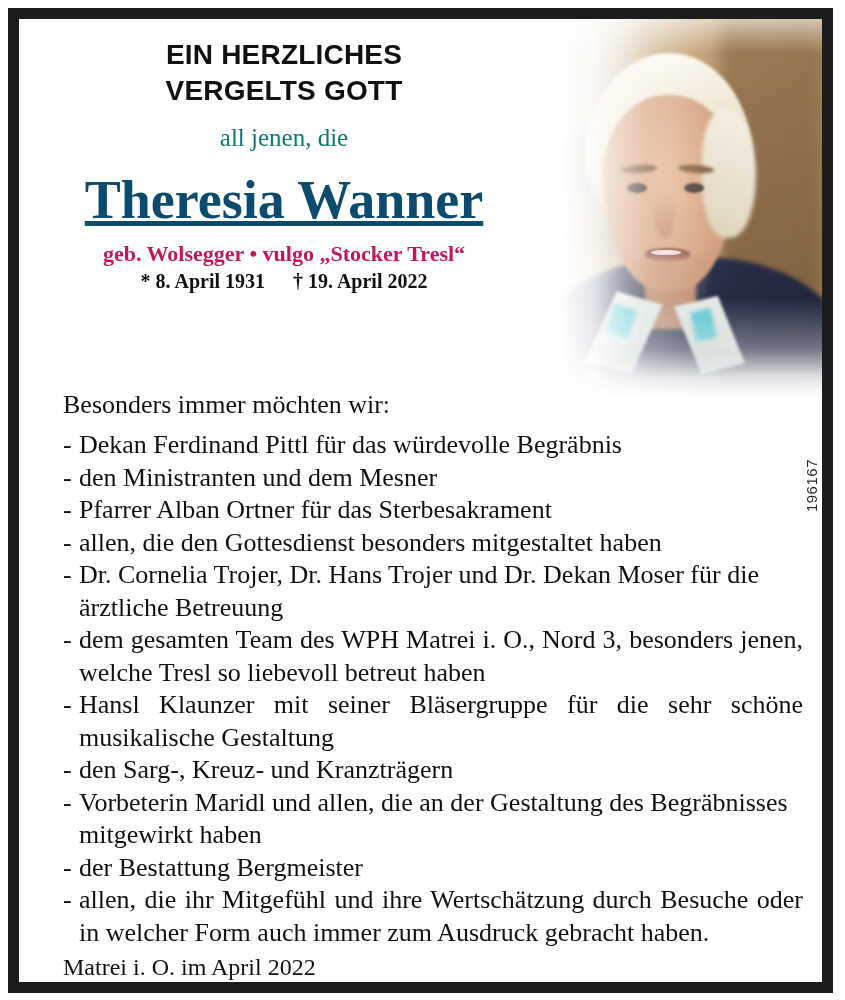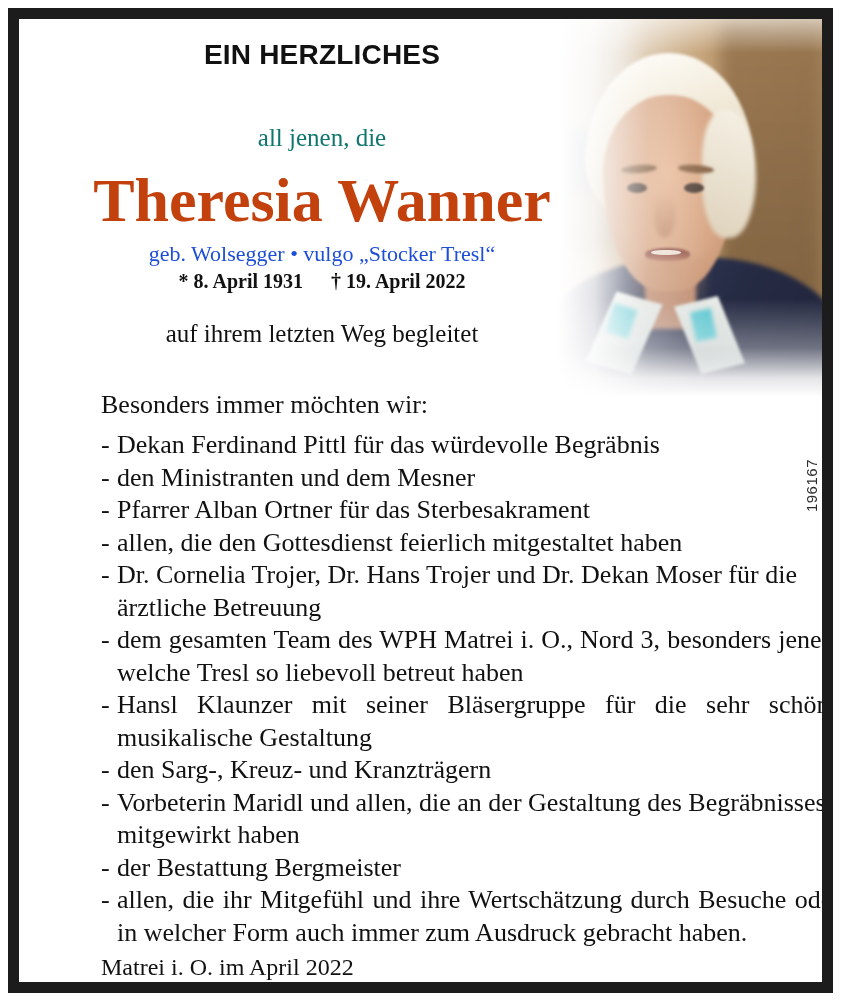--- a/index.html
+++ b/index.html
@@ -26,21 +26,20 @@
     box-sizing: border-box;
   }
   #notice-inner {
     position: absolute;
     left: 11px;
     top: 11px;
     right: 11px;
     bottom: 11px;
     background: #ffffff;
     overflow: hidden;
-    padding-left: 38px;
   }
 
   
   #portrait {
     position: absolute;
     right: 0px;
     top: 0px;
     width: 300px;
     height: 378px;
     overflow: hidden;
@@ -277,34 +276,35 @@
     color: #0f766e;
   }
 
   #deceased-name {
     position: absolute;
     left: 0;
     top: 152px;
     width: 530px;
     text-align: center;
     font-weight: bold;
-    font-size: 62px;
+    font-size: 54px;
     line-height: 58px;
-    color: #c2410c;
+    color: #0c4a6e;
+    text-decoration: underline;
   }
 
   #name-sub {
     position: absolute;
     left: 0;
     top: 222px;
     width: 530px;
     text-align: center;
-    font-weight: normal;
+    font-weight: bold;
     font-size: 22px;
-    color: #1d4ed8;
+    color: #be185d;
   }
 
   #life-dates {
     position: absolute;
     left: 0;
     top: 251px;
     width: 530px;
     text-align: center;
     font-weight: bold;
     font-size: 20px;
@@ -418,56 +418,56 @@
       <div class="ph-chin"></div>
       <div class="fade-top"></div>
       <div class="fade-left"></div>
       <div class="fade-bottom"></div>
     </div>
 
     <div id="content">
 
       <div id="headline">
         <div>EIN HERZLICHES</div>
+        <div>VERGELTS GOTT</div>
       </div>
 
       <div id="lead-line">all jenen, die</div>
 
       <div id="deceased-name">Theresia Wanner</div>
 
       <div id="name-sub">geb. Wolsegger  •  vulgo „Stocker Tresl“</div>
 
       <div id="life-dates">
         <span>* 8. April 1931</span>
         <span class="date-gap"></span>
         <span>† 19. April 2022</span>
       </div>
 
       <div id="closing-lines">
-        <div>auf ihrem letzten Weg begleitet</div>
       </div>
 
       <div id="thanks-intro">Besonders immer möchten wir:</div>
 
       <div id="thanks-list">
           <div class="thanks-item">
             <span class="thanks-dash">-</span>
             <span class="thanks-text">Dekan Ferdinand Pittl für das würdevolle Begräbnis</span>
           </div>
           <div class="thanks-item">
             <span class="thanks-dash">-</span>
             <span class="thanks-text">den Ministranten und dem Mesner</span>
           </div>
           <div class="thanks-item">
             <span class="thanks-dash">-</span>
             <span class="thanks-text">Pfarrer Alban Ortner für das Sterbesakrament</span>
           </div>
           <div class="thanks-item">
             <span class="thanks-dash">-</span>
-            <span class="thanks-text">allen, die den Gottesdienst feierlich mitgestaltet haben</span>
+            <span class="thanks-text">allen, die den Gottesdienst besonders mitgestaltet haben</span>
           </div>
           <div class="thanks-item">
             <span class="thanks-dash">-</span>
             <span class="thanks-text">Dr. Cornelia Trojer, Dr. Hans Trojer und Dr. Dekan Moser für die ärztliche Betreuung</span>
           </div>
           <div class="thanks-item">
             <span class="thanks-dash">-</span>
             <span class="thanks-text justify">dem gesamten Team des WPH Matrei i. O., Nord 3, besonders jenen, welche Tresl so liebevoll betreut haben</span>
           </div>
           <div class="thanks-item">

